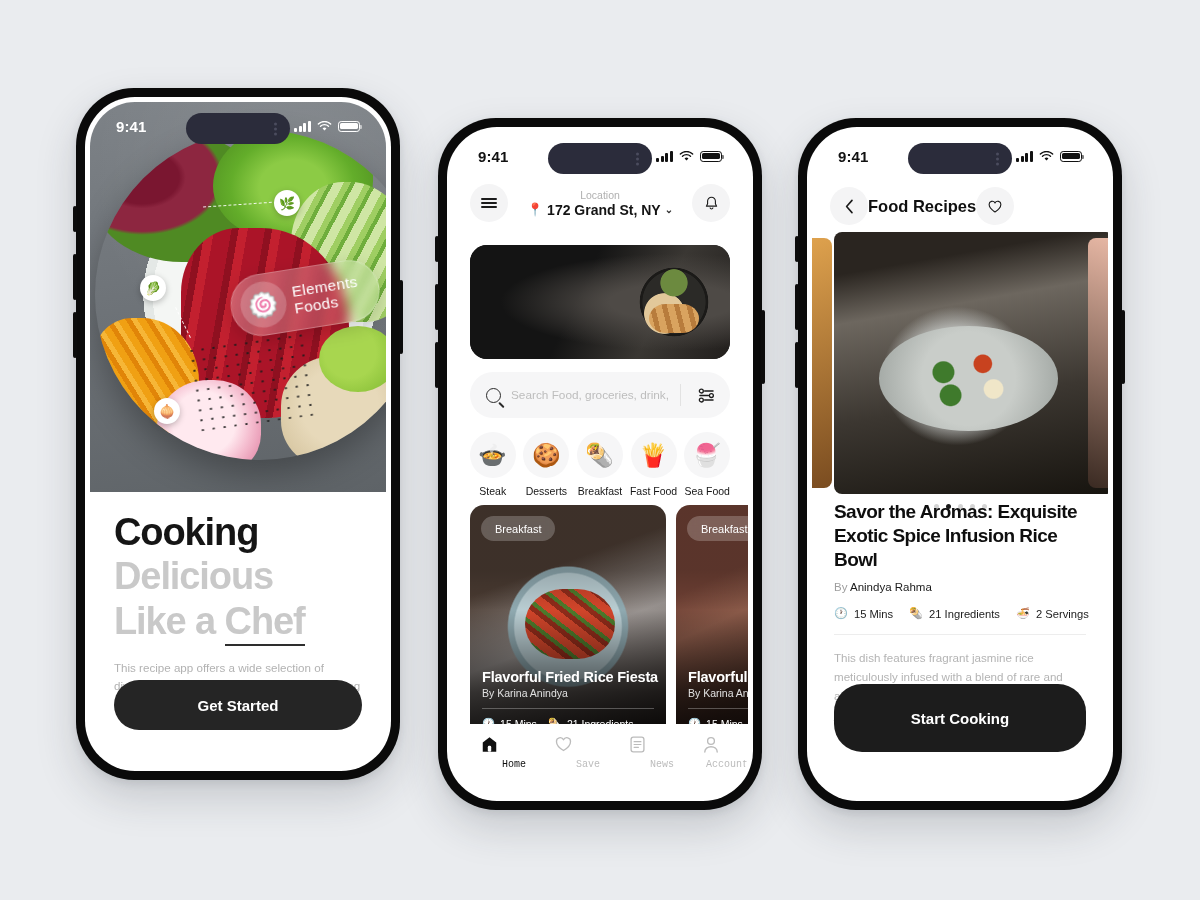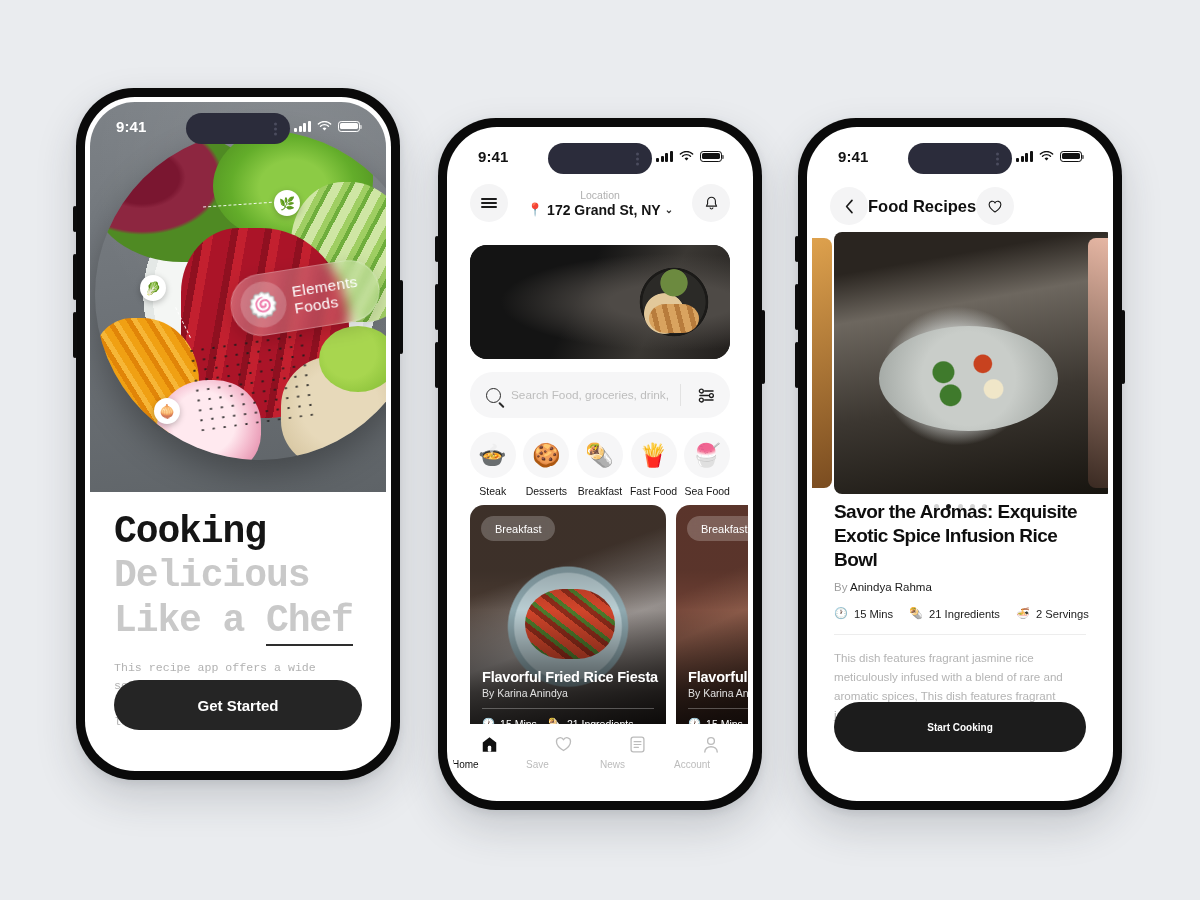--- a/index.html
+++ b/index.html
@@ -125,21 +125,21 @@
     box-shadow: 0 6px 18px rgba(0,0,0,.16);
   }
   .badge-emoji {
     width: 46px; height: 46px; border-radius: 50%;
     background: rgba(255,255,255,.20);
     display: flex; align-items: center; justify-content: center; font-size: 25px;
     flex: 0 0 auto;
   }
   .badge-text { color: #fff; font-size: 15.5px; line-height: 1.1; font-weight: 500; letter-spacing:.2px; }
 
-  .p1-body { position: absolute; top: 390px; left: 0; right: 0; bottom: 0; background: #fff; padding: 18px 24px 0; font-family: Liberation Mono, monospace; }
+  .p1-body { position: absolute; top: 390px; left: 0; right: 0; bottom: 0; background: #fff; padding: 18px 24px 0; }
   .h1line { font-size: 38px; line-height: 1.17; font-weight: 700; letter-spacing: -1.1px; }
   .h1a { color: #151515; }
   .h1b { color: #c9c9c9; }
   .h1c { color: #c9c9c9; }
   .h1c u { text-decoration: none; border-bottom: 2.4px solid #2e2e2e; padding-bottom: 2px; }
   .p1-desc { margin-top: 16px; font-size: 11.6px; line-height: 1.55; color: #b2b2b2; }
   .cta {
     position: absolute; left: 24px; right: 24px; bottom: 36px; height: 50px;
     background: #252525; color: #fff; border: none; border-radius: 28px;
     font-size: 15px; font-weight: 600; font-family: inherit; cursor: pointer;
@@ -255,21 +255,21 @@
   .rc-title { color: #fff; font-size: 14.5px; font-weight: 600; letter-spacing: -.2px; white-space: nowrap; }
   .rc-by { color: #e0e0e0; font-size: 10.5px; margin-top: 2px; }
   .rc-meta { display: flex; align-items: center; gap: 12px; margin-top: 9px; padding-top: 8px; border-top: 1px solid rgba(255,255,255,.28); }
   .rc-meta span { color: #fff; font-size: 10.5px; display: flex; align-items: center; gap: 5px; white-space: nowrap; }
   .m-ic { font-size: 11px; }
 
   .tabbar {
     position: absolute; left: 0; right: 0; bottom: 0; height: 72px; background: #fff;
     display: flex; align-items: flex-start; padding-top: 9px;
   }
-  .tab { flex: 1; text-align: left; cursor: pointer; color: #bcbcbc; }
+  .tab { flex: 1; text-align: right; cursor: pointer; color: #bcbcbc; font-family: Liberation Mono, monospace; }
   .tab.active { color: #101010; }
   .tab-ic { height: 22px; display: flex; align-items: center; justify-content: center; }
   .tab-lb { font-size: 10px; margin-top: 4px; font-weight: 500; }
 
   
   #phone3 { left: 798px; top: 118px; width: 324px; height: 692px; }
   .p3-head { position: absolute; top: 48px; left: 0; right: 0; height: 52px;
     display: flex; align-items: center; padding: 0 18px; }
   .p3-title { font-size: 16.5px; font-weight: 600; color: #101010; }
   .carousel { position: absolute; top: 100px; left: 0; right: 0; height: 268px; }
@@ -296,23 +296,23 @@
   .dot.on { background: #1a1a1a; }
 
   .p3-body { position: absolute; top: 368px; left: 22px; right: 22px; }
   .p3-h { font-size: 19px; line-height: 1.27; font-weight: 700; color: #0e0e0e; letter-spacing: -.55px; }
   .p3-by { margin-top: 9px; font-size: 11.5px; color: #1a1a1a; }
   .p3-by span.lab { color: #9e9e9e; }
   .p3-meta { display: flex; align-items: center; gap: 16px; margin-top: 14px; padding-bottom: 14px; border-bottom: 1px solid #ededed; }
   .p3-meta > div { display: flex; align-items: center; gap: 6px; font-size: 11.2px; color: #1b1b1b; white-space: nowrap; }
   .p3-desc { margin-top: 14px; font-size: 11.6px; line-height: 1.62; color: #b4b4b4; }
   .p3-cta {
-    position: absolute; left: 22px; right: 22px; bottom: 44px; height: 50px;
+    position: absolute; left: 22px; right: 22px; bottom: 44px; height: 68px;
     background: #1c1c1c; color: #fff; border: none; border-radius: 28px;
-    font-size: 10px; font-weight: 600; font-family: inherit; cursor: pointer;
+    font-size: 15px; font-weight: 600; font-family: inherit; cursor: pointer;
   }
 </style>
 </head>
 <body style="background: rgb(234, 236, 239);">
 
 <div class="stage">
 
   <div class="phone" id="phone1">
     <div class="btn-side btn-left" style="top:118px;height:26px"></div>
     <div class="btn-side btn-left" style="top:166px;height:46px"></div>

